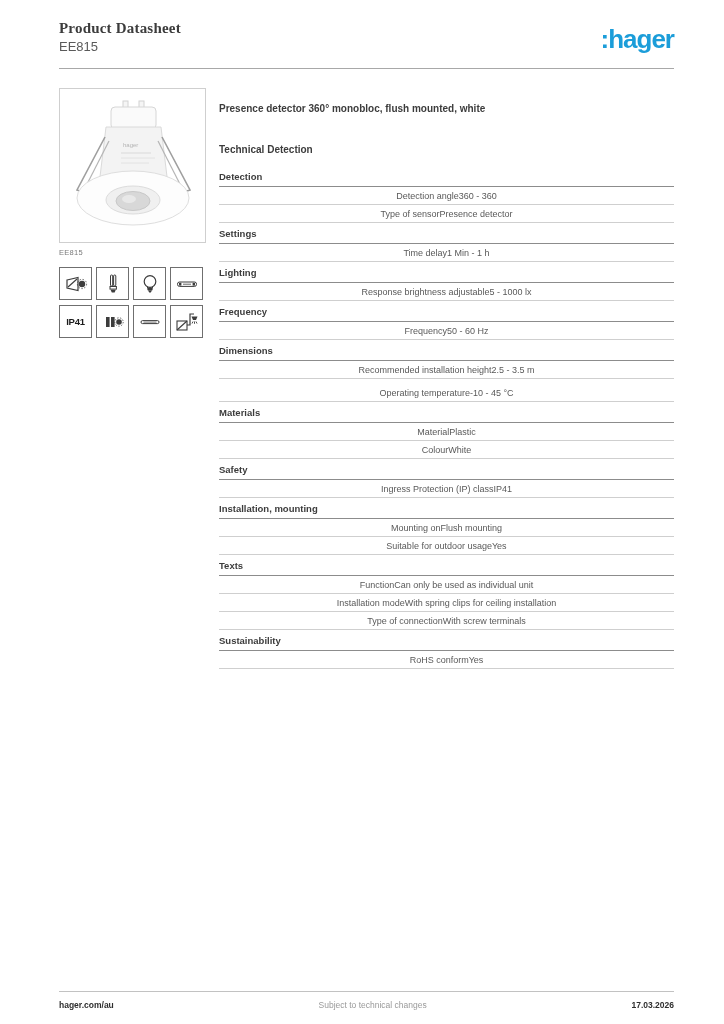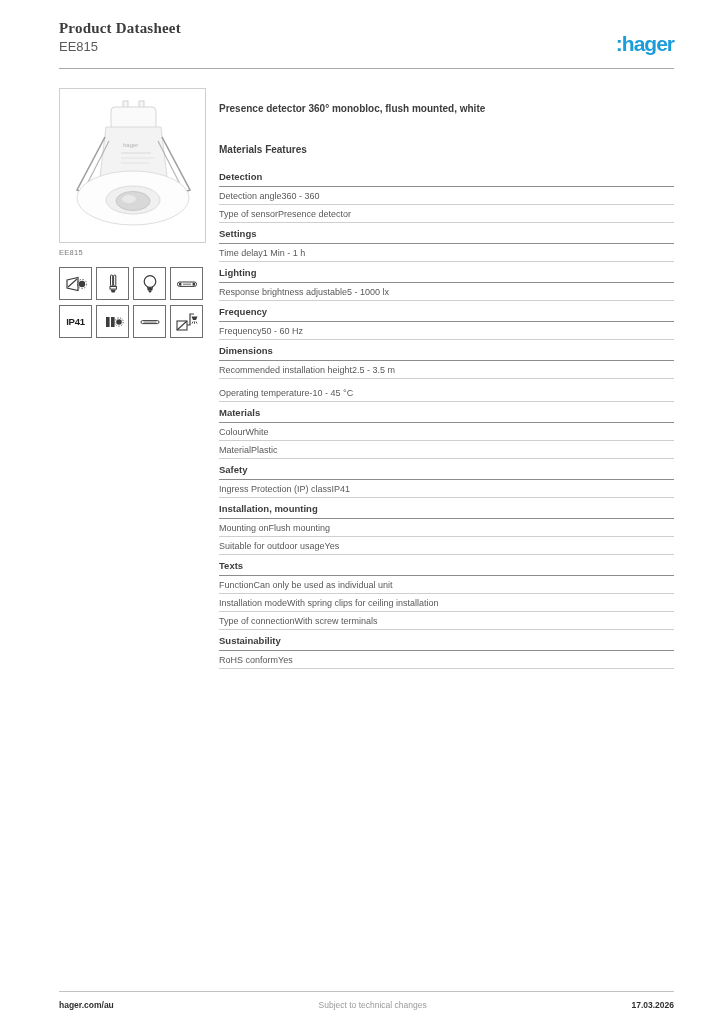--- a/index.html
+++ b/index.html
@@ -5,21 +5,21 @@
   * { margin:0; padding:0; box-sizing:border-box; }
   html,body { background:#ffffff; }
   body { font-family:"Liberation Sans","DejaVu Sans",sans-serif; color:#595959; }
   .page { position:relative; width:724px; height:1024px; background:#ffffff; overflow:hidden; }
 
   
   .header { position:absolute; top:20px; left:59px; right:50px; height:48px; }
   .header-titles { float:left; }
   .doc-title { font-size:15px; font-weight:bold; color:#3c3c3c; letter-spacing:.2px;font-family:Liberation Serif, serif; }
   .doc-subtitle { font-size:13px; color:#5a5a5a; margin-top:2px; }
-  .logo { float:right; font-size:21px; font-weight:bold; color:#1b9dd9; letter-spacing:-1px; margin-top:12px; }
+  .logo { float:right; font-size:26px; font-weight:bold; color:#1b9dd9; letter-spacing:-1px; margin-top:4px; }
   .header-rule { position:absolute; top:68px; left:59px; right:50px; border-top:1px solid #a8a8a8; }
 
   
   .content { position:absolute; top:88px; left:59px; right:50px; display:flex; gap:13px; }
   .left-col { width:147px; flex:0 0 147px; }
   .right-col { flex:1; min-width:0; }
 
   
   .product-image-box { width:147px; height:155px; border:1px solid #cfcfcf; background:#fff; display:flex; align-items:center; justify-content:center; }
   .image-label { font-size:7.5px; color:#7a7a7a; margin-top:5px; letter-spacing:.3px; }
@@ -31,21 +31,21 @@
   .ip-text { font-size:9.5px; font-weight:bold; color:#1c1c1c; letter-spacing:-.2px; }
   .icon-box svg { display:block; }
 
   
   .description { font-size:10px; font-weight:bold; color:#3c3c3c; margin-top:15px; }
   .tech-heading { font-size:10px; font-weight:bold; color:#3c3c3c; margin-top:30px; }
   .sections { margin-top:12px; }
   .section { margin-top:5px; }
   .section:first-child { margin-top:16px; }
   .section-title { font-size:9.5px; font-weight:bold; color:#3c3c3c; padding-bottom:4px; border-bottom:1px solid #8c8c8c; }
-  .spec-row { display:flex; justify-content:flex-start; align-items:baseline; font-size:9px; color:#595959; padding:4px 0 3px; border-bottom:1px solid #cfcfcf; }
+  .spec-row { display:flex; justify-content:center; align-items:baseline; font-size:9px; color:#595959; padding:4px 0 3px; border-bottom:1px solid #cfcfcf; }
   .spec-label { text-align:left; white-space:nowrap; }
   .spec-value { text-align:right; white-space:nowrap; }
 
   
   .footer { position:absolute; top:991px; left:59px; right:50px; border-top:1px solid #c2c2c2; padding-top:8px; display:flex; justify-content:space-between; align-items:baseline; }
   .footer-left { font-size:8.5px; font-weight:bold; color:#2e2e2e; }
   .footer-center { font-size:8.5px; color:#9a9a9a; }
   .footer-right { font-size:8.5px; font-weight:bold; color:#2e2e2e; }
 </style>
 </head>
@@ -153,21 +153,21 @@
             <line x1="19" y1="12.5" x2="18" y2="14.5" stroke="#3c3c3c" stroke-width="0.9"></line>
             <line x1="20.5" y1="12.5" x2="20.5" y2="14.8" stroke="#3c3c3c" stroke-width="0.9"></line>
             <line x1="22" y1="12.5" x2="23" y2="14.5" stroke="#3c3c3c" stroke-width="0.9"></line>
           </svg>
         </div>
       </div>
     </div>
 
     <div class="right-col">
       <div class="description">Presence detector 360° monobloc, flush mounted, white</div>
-      <div class="tech-heading">Materials Features</div>
+      <div class="tech-heading">Technical Detection</div>
 
       <div class="sections">
 
         <div class="section">
           <div class="section-title">Detection</div>
           <div class="spec-row">
             <span class="spec-label">Detection angle</span>
             <span class="spec-value">360 - 360</span>
           </div>
           <div class="spec-row">
@@ -211,26 +211,26 @@
         <div class="section">
           <div class="spec-row">
             <span class="spec-label">Operating temperature</span>
             <span class="spec-value">-10 - 45 °C</span>
           </div>
         </div>
 
         <div class="section">
           <div class="section-title">Materials</div>
           <div class="spec-row">
+            <span class="spec-label">Material</span>
+            <span class="spec-value">Plastic</span>
+          </div>
+          <div class="spec-row">
             <span class="spec-label">Colour</span>
             <span class="spec-value">White</span>
-          </div>
-          <div class="spec-row">
-            <span class="spec-label">Material</span>
-            <span class="spec-value">Plastic</span>
           </div>
         </div>
 
         <div class="section">
           <div class="section-title">Safety</div>
           <div class="spec-row">
             <span class="spec-label">Ingress Protection (IP) class</span>
             <span class="spec-value">IP41</span>
           </div>
         </div>

